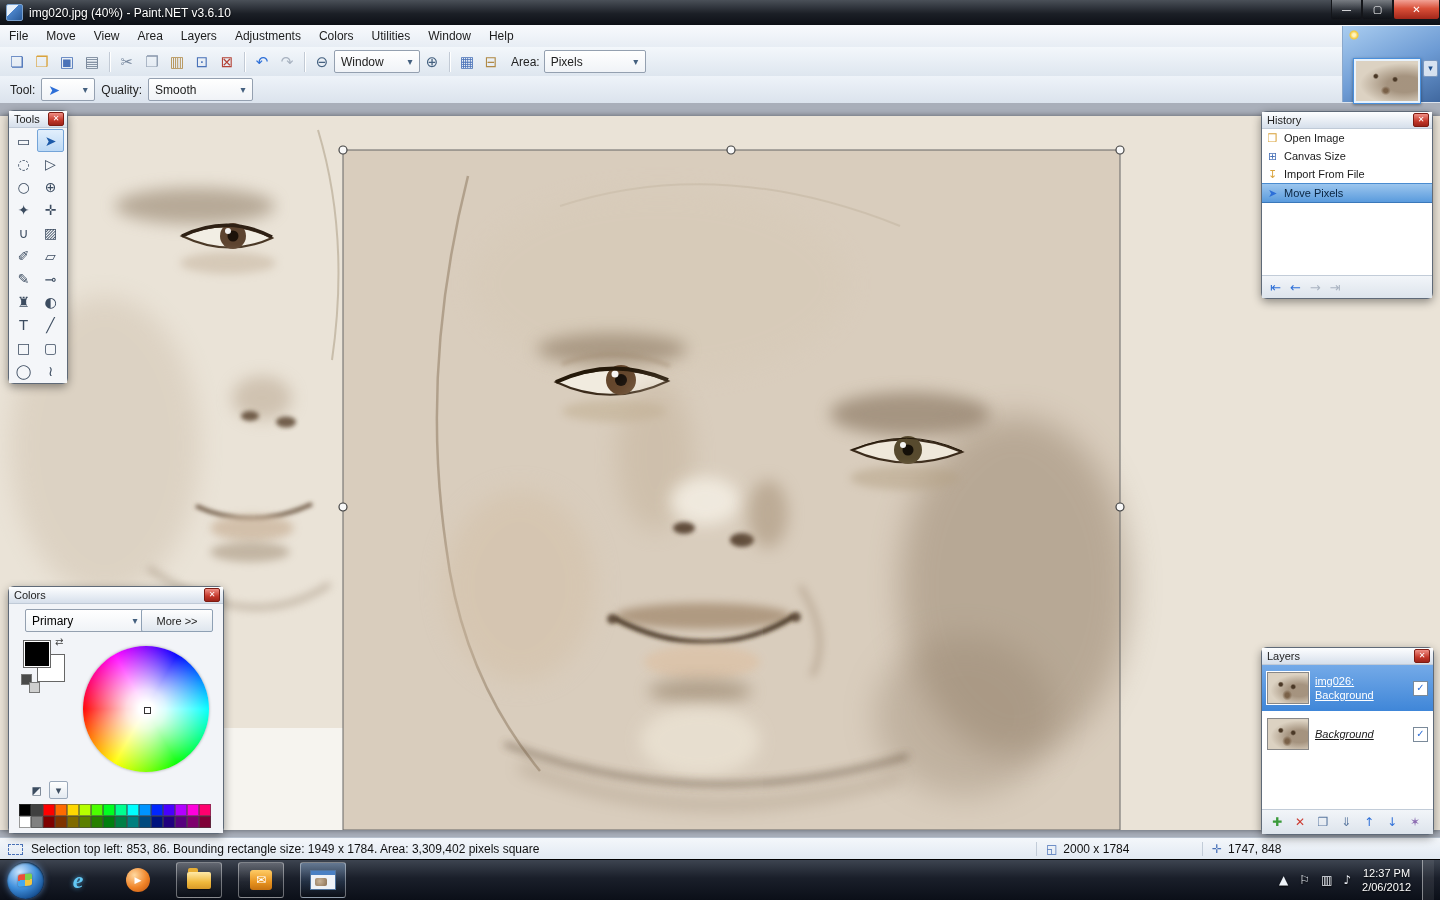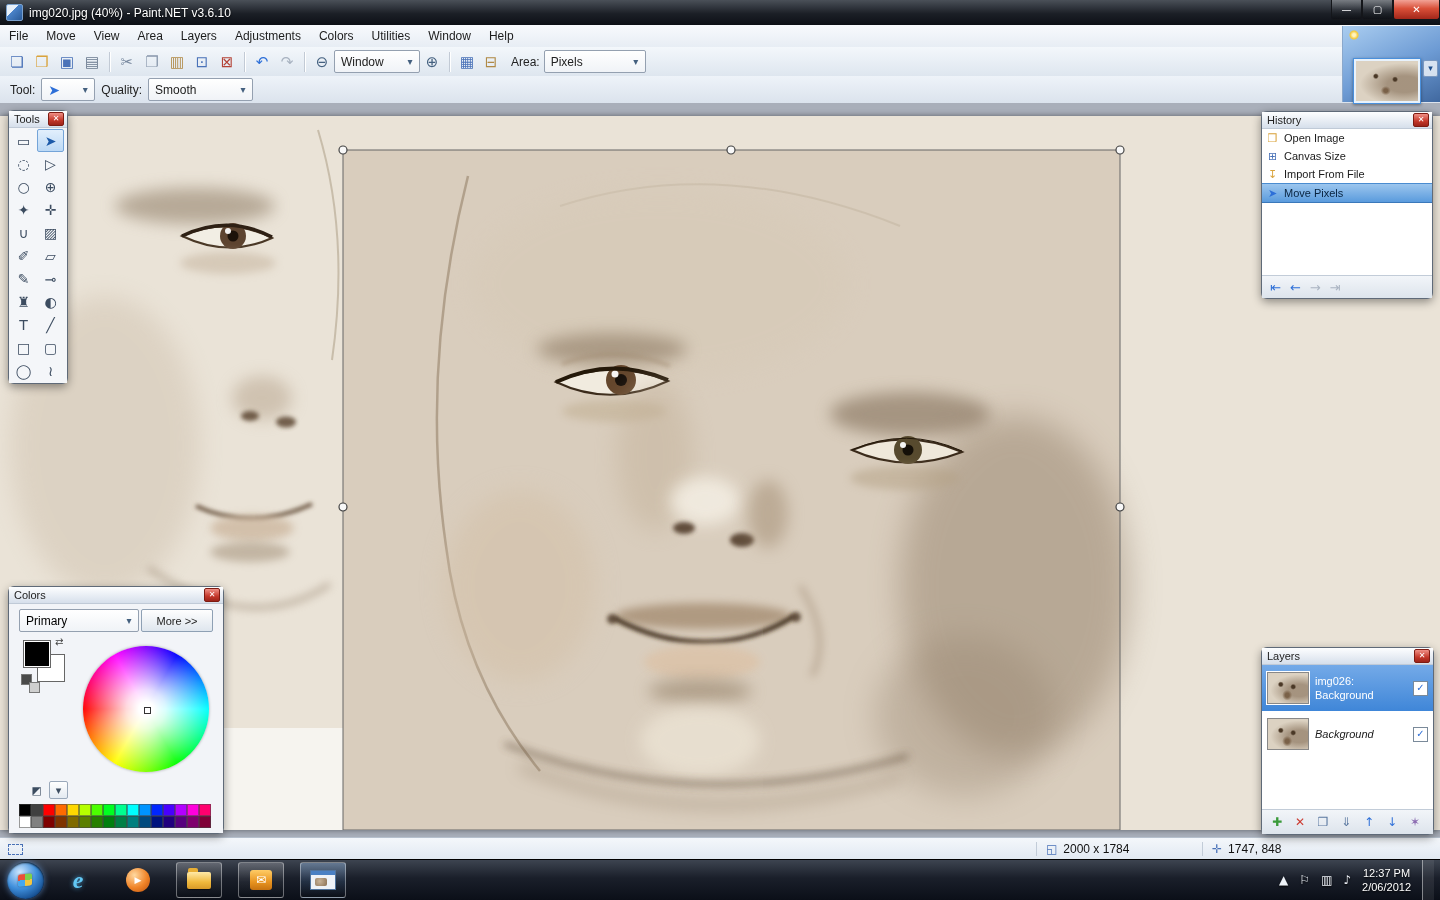--- a/index.html
+++ b/index.html
@@ -75,21 +75,21 @@
   .hist-item{height:18px;display:flex;align-items:center;gap:5px;padding:0 4px;font-size:11px;color:#1a1a1a;}
   .hist-item.selected{background:linear-gradient(#9cc6ee,#5a9bdd);border-top:1px solid #4a8cd0;border-bottom:1px solid #3a78ba;color:#08233f;}
   .hist-icon{width:13px;text-align:center;font-size:11px;font-family:"DejaVu Sans",sans-serif;}
   .history-nav{height:22px;background:linear-gradient(#f2f5f9,#dde4ec);border-top:1px solid #c2ccd8;
     display:flex;align-items:center;gap:9px;padding:0 8px;}
   .hnav{font-size:13px;color:#2d6fd8;font-family:"DejaVu Sans",sans-serif;}
   .hnav.disabled{color:#aab4c2;}
 
   .pal-colors{left:8px;top:586px;width:214px;height:246px;}
   .colors-body{position:relative;flex:1;background:#f2f4f8;}
-  .c-ddl{position:absolute;left:10px;top:5px;width:110px;}
+  .c-ddl{position:absolute;left:16px;top:5px;width:110px;}
   .btn-more{position:absolute;left:132px;top:5px;width:70px;height:21px;border:1px solid #8ea0b4;border-radius:2px;
     background:linear-gradient(#fefefe,#dfe6ee);font-size:11px;display:flex;align-items:center;justify-content:center;color:#222;}
   .swatch2{position:absolute;width:26px;height:26px;border:1px solid #666;}
   .sw-secondary{left:28px;top:50px;background:#fff;}
   .sw-primary{left:14px;top:36px;background:#000;box-shadow:0 0 0 1px #fff inset;}
   .swap{position:absolute;left:46px;top:32px;font-size:10px;color:#444;font-family:"DejaVu Sans",sans-serif;}
   .minisq{position:absolute;width:9px;height:9px;border:1px solid #777;}
   .minisq.a{left:12px;top:70px;background:#4a4a4a;}
   .minisq.b{left:20px;top:78px;background:#cfcfcf;}
   .wheel{position:absolute;left:74px;top:42px;width:126px;height:126px;border-radius:50%;
@@ -102,21 +102,21 @@
   .cbtn.i1{left:18px;top:177px;}
   .cbtn.i2{left:40px;top:177px;border-color:#9aa8ba;border-radius:2px;background:linear-gradient(#fff,#e4eaf1);}
   .swatch-grid{position:absolute;left:10px;top:200px;display:grid;grid-template-columns:repeat(16,12px);grid-auto-rows:12px;}
   .swatch{box-shadow:0 0 0 1px rgba(70,70,70,.55) inset;}
 
   .pal-layers{left:1261px;top:647px;width:171px;height:186px;}
   .layers-list{flex:1;background:#fff;overflow:hidden;}
   .layer-row{height:46px;display:flex;align-items:center;gap:6px;padding:0 5px;font-size:11px;color:#1a1a1a;}
   .layer-row.selected{background:linear-gradient(#74aae8,#3f86d8);color:#fff;}
   .layer-thumb{width:40px;height:30px;border:1px solid #888;background:#ddd2c2;flex:none;box-shadow:0 0 0 1px #fff;}
-  .layer-name{flex:1;line-height:1.3;}
+  .layer-name{flex:1;line-height:1.3;text-decoration:underline;}
   .layer-check{width:13px;height:13px;background:#fff;border:1px solid #7a8a9a;color:#2d6fd8;
     font-size:10px;line-height:12px;text-align:center;flex:none;font-family:"DejaVu Sans",sans-serif;}
   .layers-buttons{height:24px;background:linear-gradient(#f2f5f9,#dde4ec);border-top:1px solid #c2ccd8;
     display:flex;align-items:center;gap:5px;padding:0 6px;}
   .lbtn{width:18px;height:18px;display:flex;align-items:center;justify-content:center;font-size:12px;
     font-family:"DejaVu Sans",sans-serif;}
 
   .mini-face{background:
     radial-gradient(circle at 32% 38%,#4a3826 1.5px,rgba(0,0,0,0) 3px),
     radial-gradient(circle at 63% 46%,#4a3826 1.5px,rgba(0,0,0,0) 3px),
@@ -494,20 +494,21 @@
       <div class="lbtn" style="color: rgb(90, 120, 160);">❐</div>
       <div class="lbtn" style="color: rgb(90, 120, 160);">⇓</div>
       <div class="lbtn" style="color: rgb(45, 111, 216);">↑</div>
       <div class="lbtn" style="color: rgb(45, 111, 216);">↓</div>
       <div class="lbtn" style="color: rgb(138, 106, 176);">✶</div>
     </div>
 </div>
 
 <div class="statusbar">
   <div class="sel-ico"></div>
+  <span>Selection top left: 853, 86. Bounding rectangle size: 1949 x 1784. Area: 3,309,402 pixels square</span>
   <div class="sb-spacer"></div>
   <div class="sb-seg">
     <span class="sb-ico">◱</span>
     <span>2000 x 1784</span>
   </div>
   <div class="sb-seg">
     <span class="sb-ico">✛</span>
     <span>1747, 848</span>
   </div>
   <div class="sb-end"></div>

